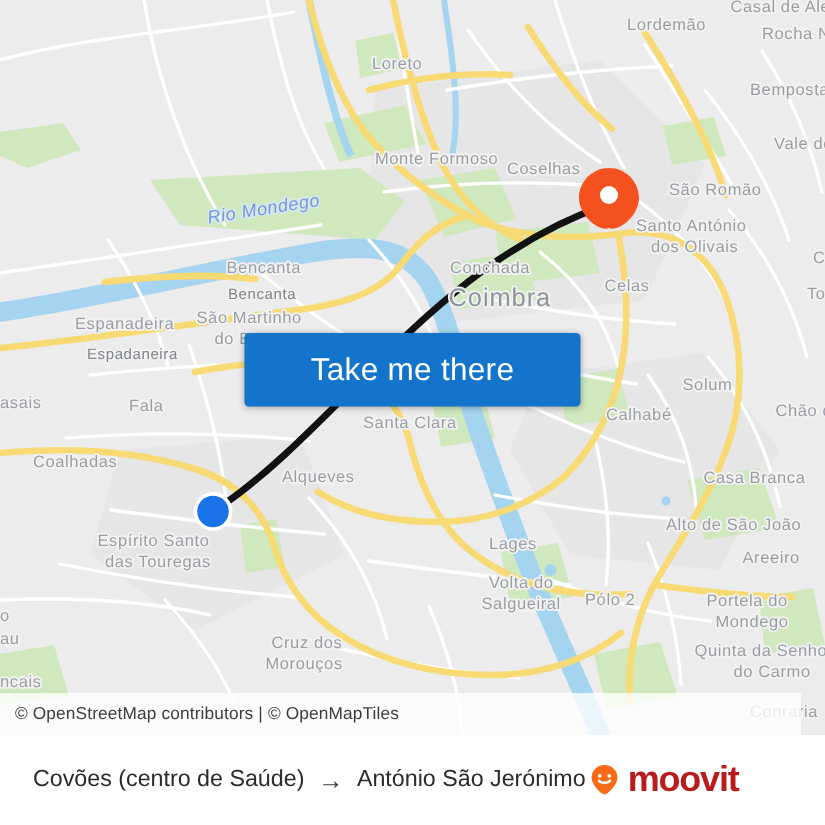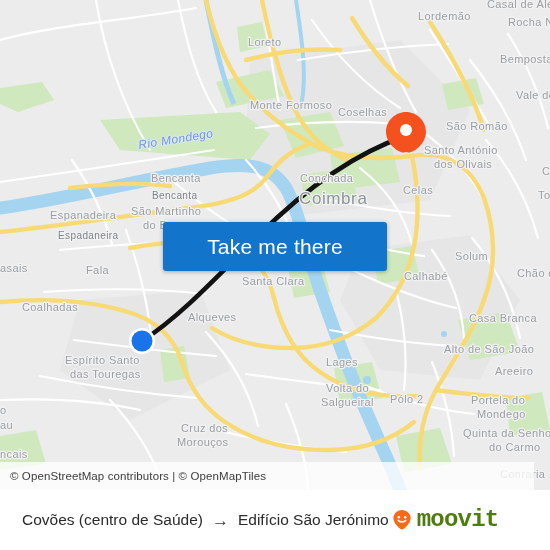--- a/index.html
+++ b/index.html
@@ -117,24 +117,23 @@
   }
   #brand {
     margin-left: auto;
     display: flex;
     align-items: center;
     gap: 2px;
   }
   #brand-wordmark {
     font-size: 24px;
     font-weight: bold;
-    color: #4d7c0f;
+    color: #b91c1c;
     letter-spacing: -0.8px;
     line-height: 1;
-    font-family: Liberation Mono, monospace;
   }
 </style>
 </head>
 <body>
 
 <div id="map-wrap">
   <svg id="map-svg" width="550" height="490" viewBox="0 0 550 490">
     <defs>
       <clipPath id="mapclip">
           <rect x="0" y="0" width="550" height="490"></rect>
@@ -317,21 +316,21 @@
 
   <div id="attribution">
     <span>© OpenStreetMap contributors | © OpenMapTiles</span>
   </div>
 </div>
 
 <div id="footer">
   <div id="trip-summary">
     <span>Covões (centro de Saúde)</span>
     <span id="arrow-icon">→</span>
-    <span>Edifício São Jerónimo</span>
+    <span>António São Jerónimo</span>
   </div>
 
   <div id="brand">
     <svg width="26" height="26" viewBox="0 0 26 26">
       <path d="M13 3 C8.2 3, 4.4 6.7, 4.4 11.3 C4.4 16.4, 11 22.6, 13 22.6
                C15 22.6, 21.6 16.4, 21.6 11.3 C21.6 6.7, 17.8 3, 13 3 Z" fill="#f96a16"></path>
       <circle cx="9.8" cy="10.2" r="1.25" fill="#ffffff"></circle>
       <circle cx="16.2" cy="10.2" r="1.25" fill="#ffffff"></circle>
       <path d="M9.3 13.4 C10.4 15.3, 15.6 15.3, 16.7 13.4" stroke="#ffffff" stroke-width="1.7" fill="none" stroke-linecap="round"></path>
     </svg>

